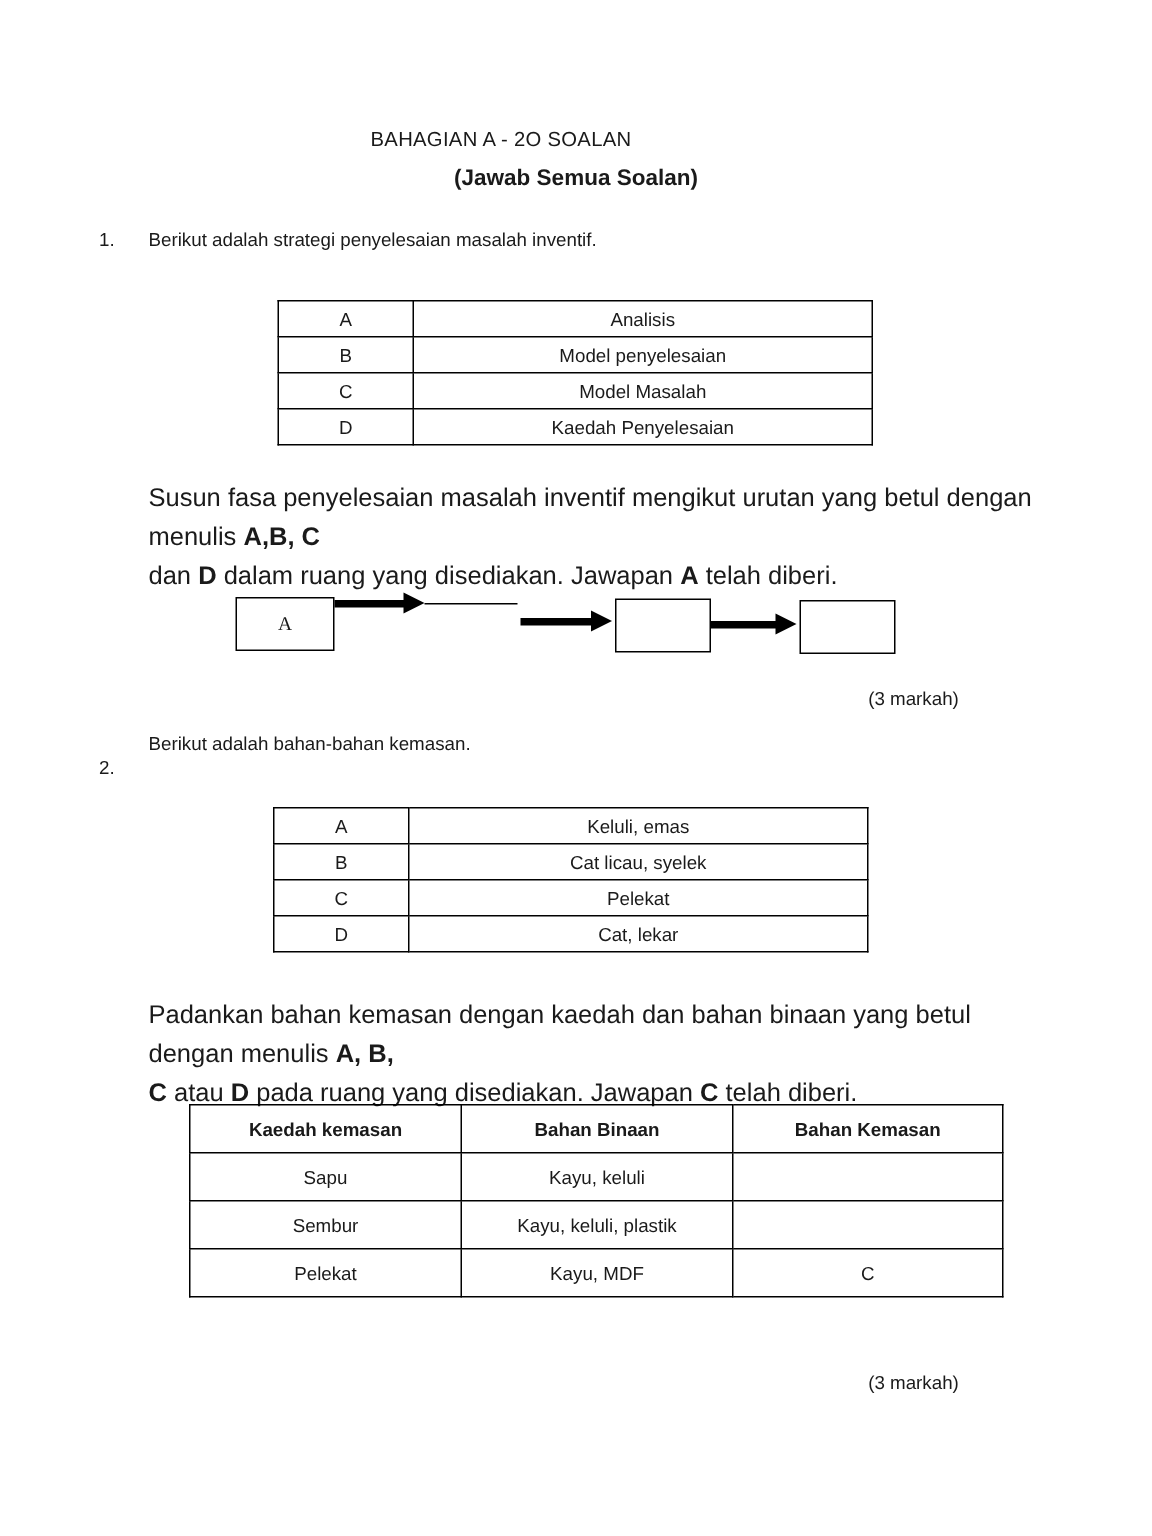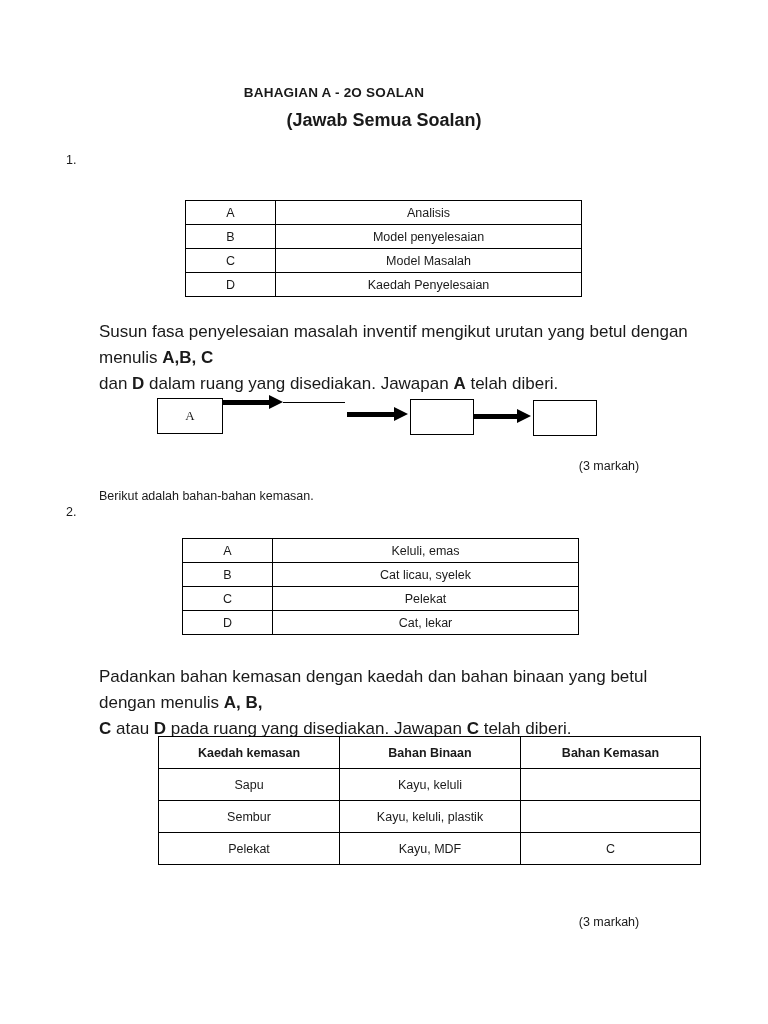--- a/index.html
+++ b/index.html
@@ -22,30 +22,30 @@
   }
 
   
   .doc-title {
     position: absolute;
     left: 0;
     top: 85px;
     width: 668px;
     text-align: center;
     font-size: 13.5px;
-    font-weight: bold;
+    font-weight: normal;
     letter-spacing: 0.2px;
   }
   .doc-subtitle {
     position: absolute;
     left: 0;
     top: 110px;
     width: 768px;
     text-align: center;
-    font-size: 18px;
+    font-size: 15px;
     font-weight: bold;
   }
 
   
   .q-number {
     position: absolute;
     font-size: 12.5px;
   }
   .q-stem {
     position: absolute;
@@ -80,21 +80,20 @@
     vertical-align: middle;
   }
   .opt-table td.key { width: 85px; }
 
   
   .match-table {
     position: absolute;
     border-collapse: collapse;
     table-layout: fixed;
     font-size: 12.5px;
-    margin-left: 32px;
   }
   .match-table th,
   .match-table td {
     border: 1.5px solid #000;
     height: 31px;
     text-align: center;
     vertical-align: middle;
     padding: 0 4px;
     font-weight: normal;
   }
@@ -146,20 +145,21 @@
 </style>
 </head>
 <body>
 
 <div class="page">
 
   <div class="doc-title">BAHAGIAN A - 2O SOALAN</div>
   <div class="doc-subtitle">(Jawab Semua Soalan)</div>
 
   <div class="q-number" style="left:66px; top:153px;">1.</div>
+  <div class="q-stem" style="left:99px; top:153px;">Berikut adalah strategi penyelesaian masalah inventif.</div>
 
   <table class="opt-table" style="left:185px; top:200px; width:397px;">
     <tbody>
       <tr>
         <td class="key">A</td>
         <td>Analisis</td>
       </tr>
       <tr>
         <td class="key">B</td>
         <td>Model penyelesaian</td>

